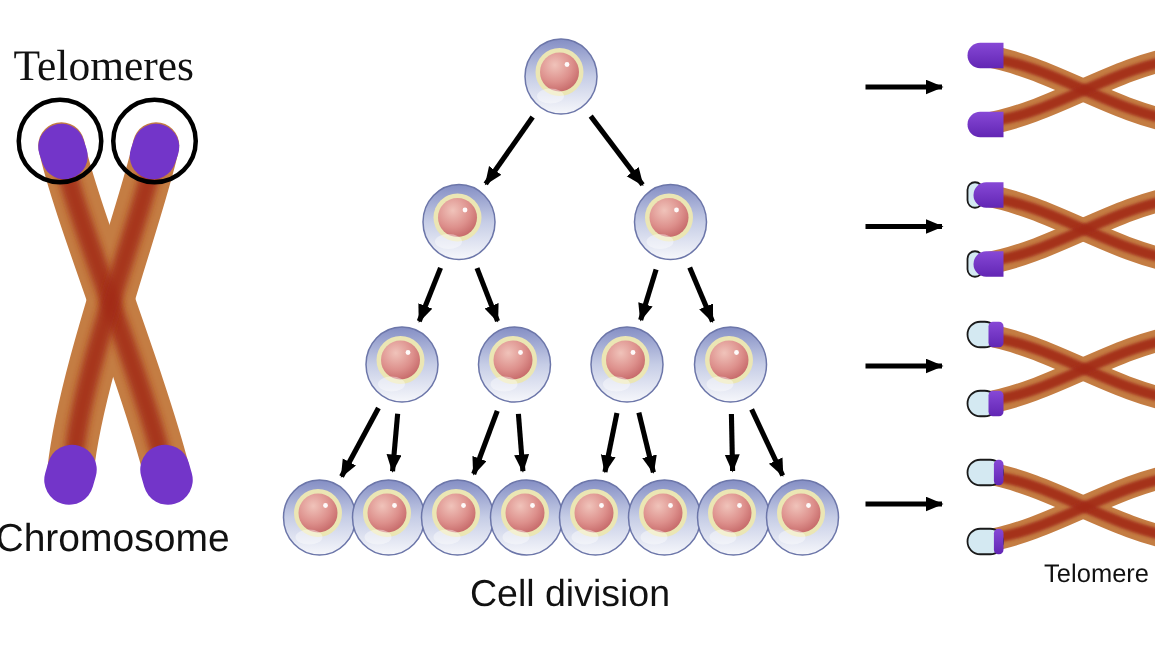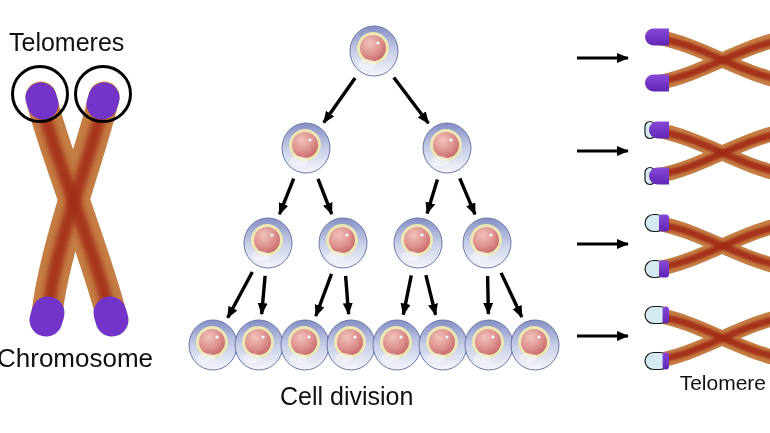--- a/index.html
+++ b/index.html
@@ -2,24 +2,24 @@
 <html><head>
 <meta charset="utf-8">
 <style>
   html,body{margin:0;padding:0;background:#ffffff;}
   .stage{
     position:relative;width:770px;height:433px;background:#ffffff;overflow:hidden;
     font-family:"Liberation Sans",sans-serif;color:#111111;
   }
   .stage svg{position:absolute;left:0;top:0;}
   .lbl{position:absolute;white-space:nowrap;}
-  #lbl-telomeres{left:9px;top:28px;font-size:25px;}
+  #lbl-telomeres{left:9px;top:28px;font-size:29px;font-family:Liberation Serif, serif;}
   #lbl-chromosome{left:-3px;top:343px;font-size:26px;}
-  #lbl-celldiv{left:280px;top:382px;width:200px;font-size:25px;}
-  #lbl-ts{right:4px;top:369px;text-align:center;font-size:21px;line-height:28px;}
+  #lbl-celldiv{left:280px;top:382px;width:200px;text-align:center;font-size:25px;}
+  #lbl-ts{right:4px;top:369px;text-align:center;font-size:17px;line-height:28px;}
 </style>
 </head>
 <body>
 
 <div class="stage" id="stage" style="background: rgb(255, 255, 255); color: rgb(17, 17, 17);">
 
   <svg id="art" width="770" height="433" viewBox="0 0 770 433">
     <defs>
       <linearGradient id="gCell" x1="0" y1="0" x2="0" y2="1">
         <stop offset="0" stop-color="#848ec4"></stop>

